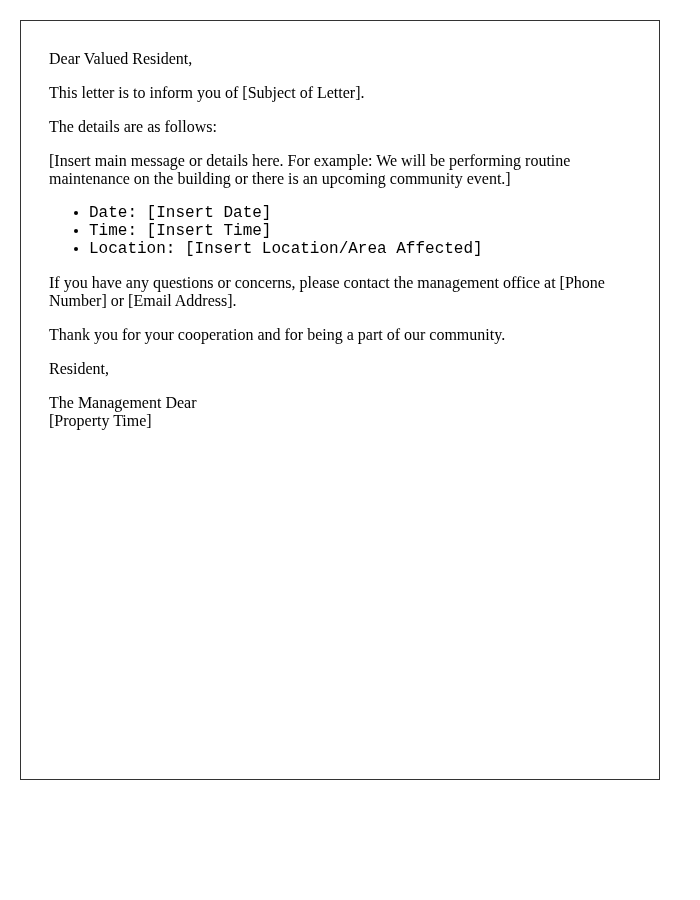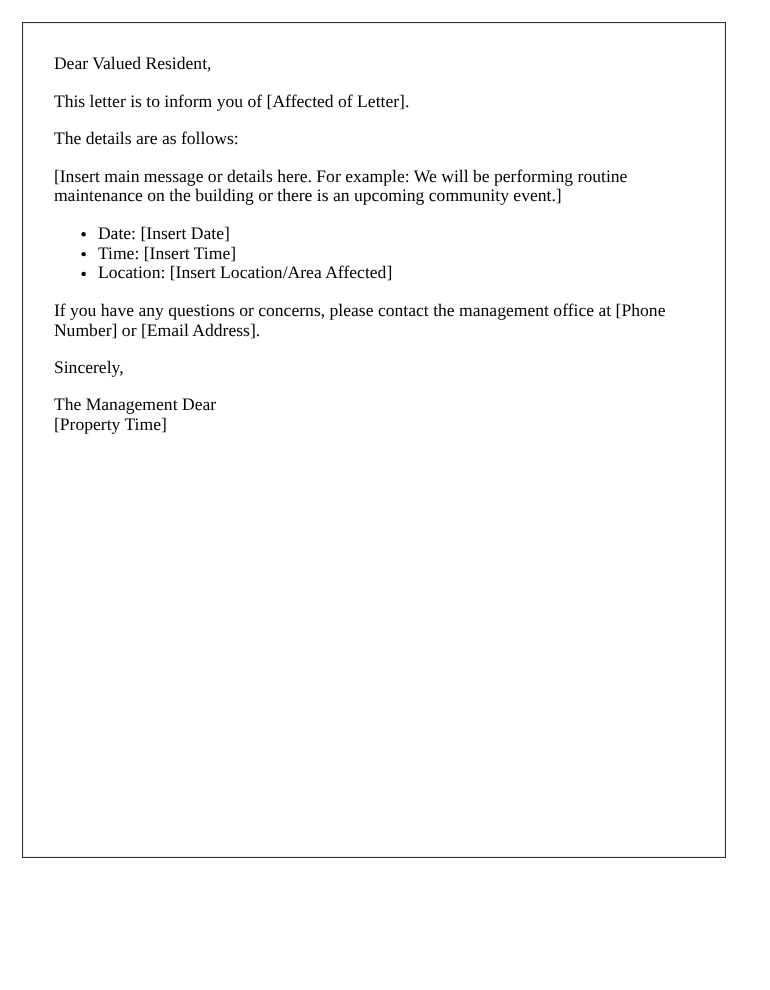--- a/index.html
+++ b/index.html
@@ -3,35 +3,36 @@
 <meta charset="utf-8">
 <style>
   html, body { margin: 0; padding: 0; background: #ffffff; }
   body { width: 700px; height: 900px; position: relative; font-family: "Liberation Serif", "DejaVu Serif", serif; color: #000; }
   .letter {
     position: absolute; left: 20px; top: 20px; width: 640px; height: 760px;
     border: 1px solid #333; box-sizing: border-box; padding: 29px 28px 0 28px;
     font-size: 16px; line-height: 18px;
   }
   .letter p { margin: 0 0 16px 0; }
-  .letter ul { margin: 0 0 16px 0; padding-left: 40px; }
+  .letter ul { margin: 0 0 16px 0; padding-left: 40px; font-family: Liberation Mono, monospace; }
   .letter li { margin: 0; }
 </style>
 </head>
 <body>
 
 <div class="letter">
   <p>Dear Valued Resident,</p>
-  <p>This letter is to inform you of [Affected of Letter].</p>
+  <p>This letter is to inform you of [Subject of Letter].</p>
   <p>The details are as follows:</p>
   <p>[Insert main message or details here. For example: We will be performing routine maintenance on the building or there is an upcoming community event.]</p>
   <ul>
     <li>Date: [Insert Date]</li>
     <li>Time: [Insert Time]</li>
     <li>Location: [Insert Location/Area Affected]</li>
   </ul>
   <p>If you have any questions or concerns, please contact the management office at [Phone Number] or [Email Address].</p>
-  <p>Sincerely,</p>
+  <p>Thank you for your cooperation and for being a part of our community.</p>
+  <p>Resident,</p>
   <p>
     <span>The Management Dear</span><br>
     <span>[Property Time]</span>
   </p>
 </div>
 
 </body></html>

